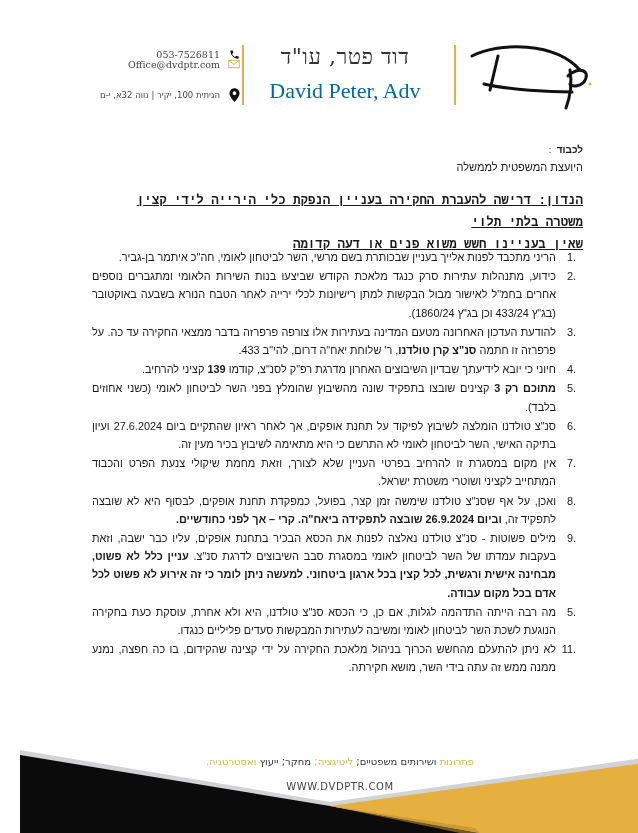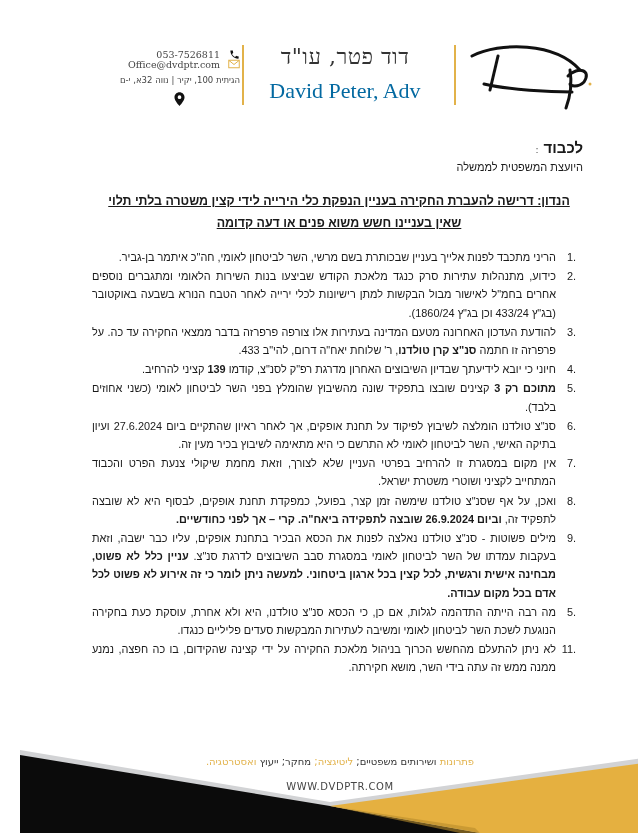--- a/index.html
+++ b/index.html
@@ -12,26 +12,26 @@
   .contact-text { font-family:"DejaVu Serif", serif; font-size:9.5px; color:#444; }
   .contact-text.rtl { direction:rtl; font-family:"DejaVu Sans", sans-serif; font-size:8.5px; }
   .icon { width:12px; height:12px; display:inline-flex; align-items:center; justify-content:center; }
   .vbar { position:absolute; width:2px; background:#e2b24a; }
   .name-he { position:absolute; left:240px; top:44px; width:170px; text-align:center; direction:rtl; font-family:"DejaVu Serif", serif; font-size:22px; color:#333; font-weight:300; letter-spacing:0.5px; }
   .name-en { position:absolute; left:240px; top:78px; width:170px; text-align:center; font-family:"Liberation Serif", serif; font-size:22px; color:#0369a1; }
   .logo { position:absolute; left:440px; top:42px; width:135px; height:70px; }
 
   
   .to-block { position:absolute; right:75px; top:138px; direction:rtl; text-align:right; }
-  .to-label { font-family:"Liberation Sans", sans-serif; font-weight:bold; font-size:15px; }
+  .to-label { font-family:"Liberation Sans", sans-serif; font-weight:bold; font-size:10px; }
   .to-colon { font-size:9px; color:#444; }
   .to-name { font-family:"Liberation Sans", sans-serif; font-size:11px; margin-top:4px; }
 
   
-  .subject { position:absolute; left:75px; top:190px; width:488px; direction:rtl; text-align:center; font-family:Liberation Sans, sans-serif; font-weight:bold; font-size:12.4px; line-height:22px; text-decoration:underline; }
+  .subject { position:absolute; left:75px; top:190px; width:488px; direction:rtl; text-align:right; font-family:Liberation Mono, monospace; font-weight:bold; font-size:12.4px; line-height:22px; text-decoration:underline; }
 
   
   .list { position:absolute; left:72px; top:248px; width:490px; direction:rtl; font-family:"Liberation Sans", sans-serif; font-size:10.9px; line-height:18.2px; margin:0; padding:0; list-style:none; }
   .list li { position:relative; padding-right:26px; text-align:justify; text-align-last:right; margin-bottom:1px; }
   .list li .num { position:absolute; right:6px; top:0; direction:ltr; }
   b { font-weight:bold; }
 
   
   .footer-svg { position:absolute; left:0; top:740px; }
   .tagline { position:absolute; left:100px; top:756px; width:440px; text-align:center; direction:rtl; font-family:"DejaVu Sans", sans-serif; font-size:10px; color:#333; }
@@ -54,21 +54,21 @@
     </div>
     <div class="contact-row" style="top:10px;">
       <span class="contact-text">Office@dvdptr.com</span>
       <span class="icon">
         <svg width="12" height="10" viewBox="0 0 24 18">
             <rect x="1.5" y="1.5" width="21" height="15" fill="none" stroke="#e2b24a" stroke-width="2"></rect>
             <path d="M2 2l10 8 10-8" fill="none" stroke="#e2b24a" stroke-width="2"></path>
           </svg>
       </span>
     </div>
-    <div class="contact-row" style="top:41px; right:0;flex-direction:column;">
+    <div class="contact-row" style="top:41px; right:0;">
       <span class="contact-text rtl">הגיתית 100, יקיר | נווה 32א, י-ם</span>
       <span class="icon">
         <svg width="11" height="14" viewBox="0 0 24 30">
             <path d="M12 0C5.9 0 1 4.9 1 11c0 8 11 19 11 19s11-11 11-19C23 4.9 18.1 0 12 0zm0 15a4 4 0 1 1 0-8 4 4 0 0 1 0 8z" fill="#111"></path>
           </svg>
       </span>
     </div>
   </div>
   <div class="vbar" style="left:222px; top:45px; height:60px;"></div>
 

